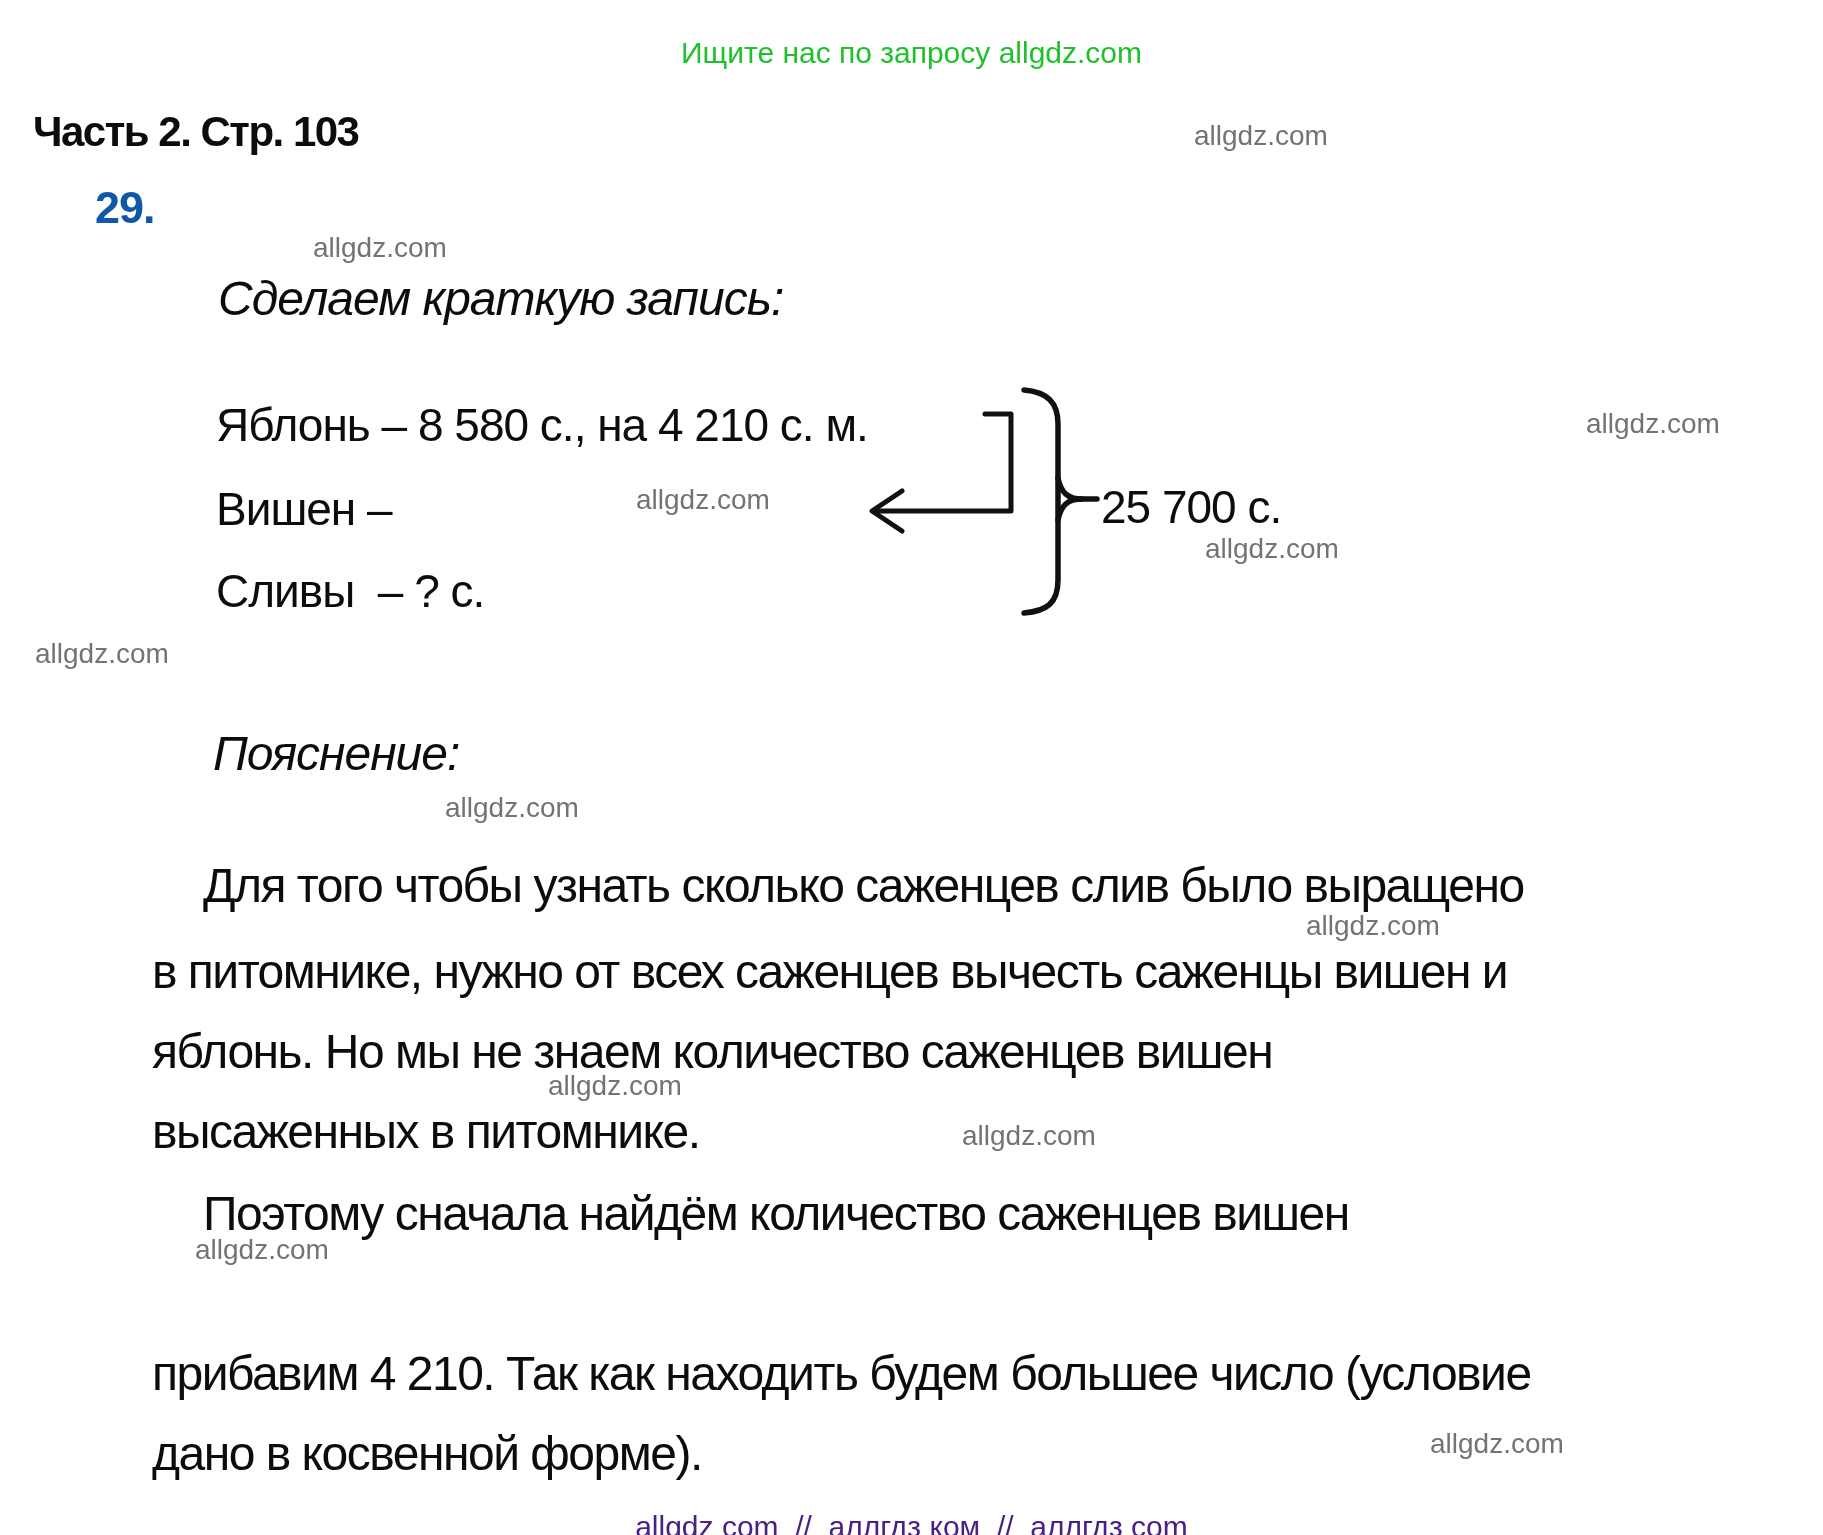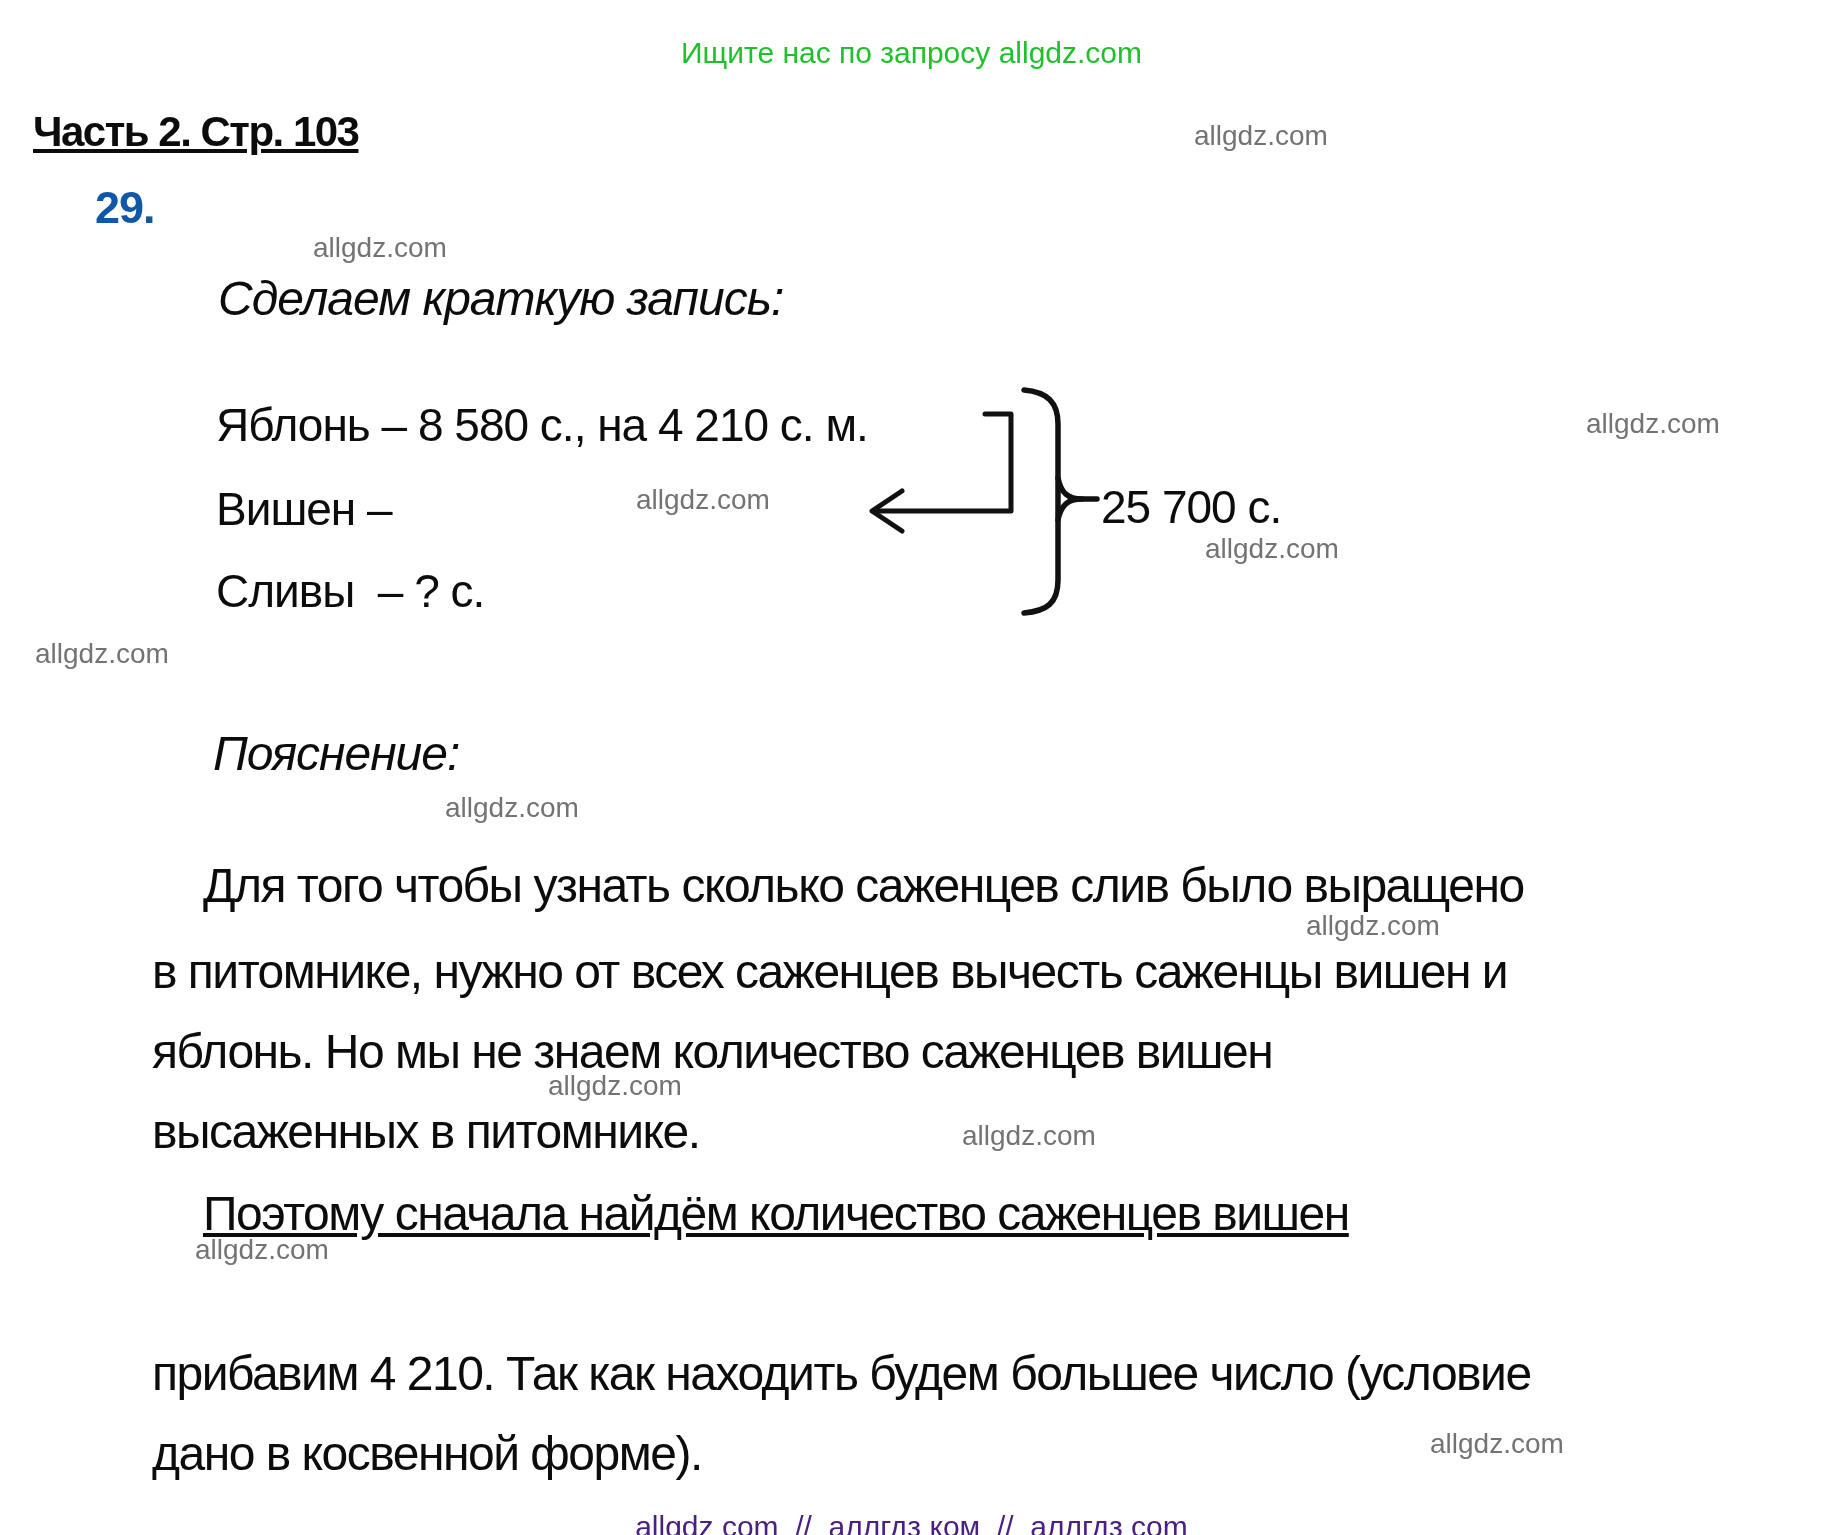--- a/index.html
+++ b/index.html
@@ -12,21 +12,21 @@
     overflow:hidden;
     margin-top:28px;
   }
   .abs{position:absolute;white-space:pre;}
   .promo{
     top:8px;left:0;width:100%;text-align:center;
     font-size:30px;color:#1ec12b;
   }
   .part-title{
     top:80px;left:33px;
-    font-size:42px;font-weight:700;letter-spacing:-1.5px;text-decoration:underline;
+    font-size:42px;font-weight:700;letter-spacing:-1.5px;
   }
   .wm{font-size:28px;color:#737373;}
   .problem-number{
     top:154px;left:95px;
     font-size:45px;font-weight:700;color:#1157a8;letter-spacing:-1px;
   }
   .note-heading{
     top:243px;left:218px;
     font-size:48px;font-style:italic;letter-spacing:-1px;
   }
@@ -89,21 +89,21 @@
   <div class="abs wm" style="top:764px;left:445px;">allgdz.com</div>
 
   <div class="abs para-line" style="top:830px;left:203px;">Для того чтобы узнать сколько саженцев слив было выращено</div>
   <div class="abs wm" style="top:882px;left:1306px;">allgdz.com</div>
   <div class="abs para-line" style="top:996px;left:152px;">яблонь. Но мы не знаем количество саженцев вишен</div>
   <div class="abs para-line" style="top:916px;left:152px;">в питомнике, нужно от всех саженцев вычесть саженцы вишен и</div>
   <div class="abs wm" style="top:1042px;left:548px;">allgdz.com</div>
   <div class="abs para-line" style="top:1076px;left:152px;">высаженных в питомнике.</div>
   <div class="abs wm" style="top:1092px;left:962px;">allgdz.com</div>
 
-  <div class="abs para-line" style="top:1158px;left:203px;text-decoration:underline;">Поэтому сначала найдём количество саженцев вишен</div>
+  <div class="abs para-line" style="top:1158px;left:203px;">Поэтому сначала найдём количество саженцев вишен</div>
   <div class="abs wm" style="top:1206px;left:195px;">allgdz.com</div>
   <div class="abs para-line" style="top:1318px;left:152px;">прибавим 4 210. Так как находить будем большее число (условие</div>
   <div class="abs para-line" style="top:1398px;left:152px;">дано в косвенной форме).</div>
   <div class="abs wm" style="top:1400px;left:1430px;">allgdz.com</div>
 
   <div class="abs footer-line">allgdz com  //  аллгдз ком  //  аллгдз com</div>
 
 </div>
 
 </body></html>

